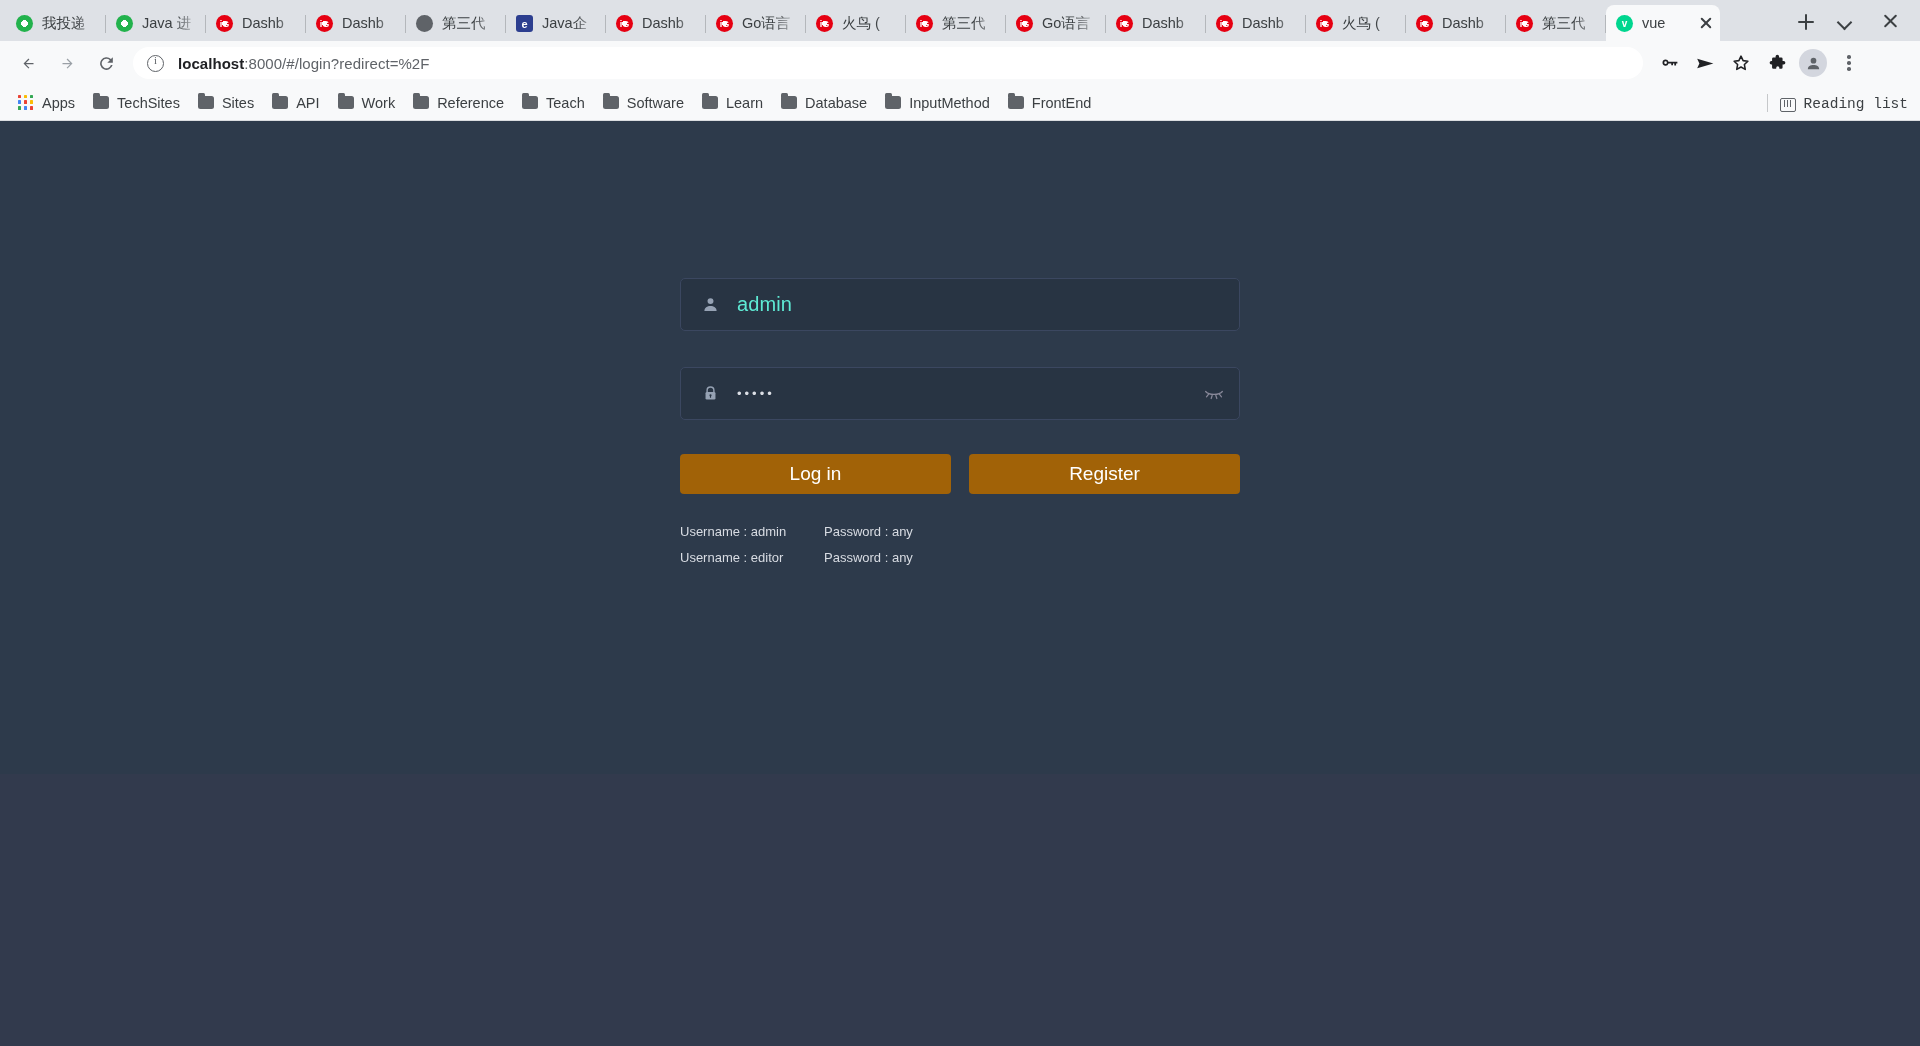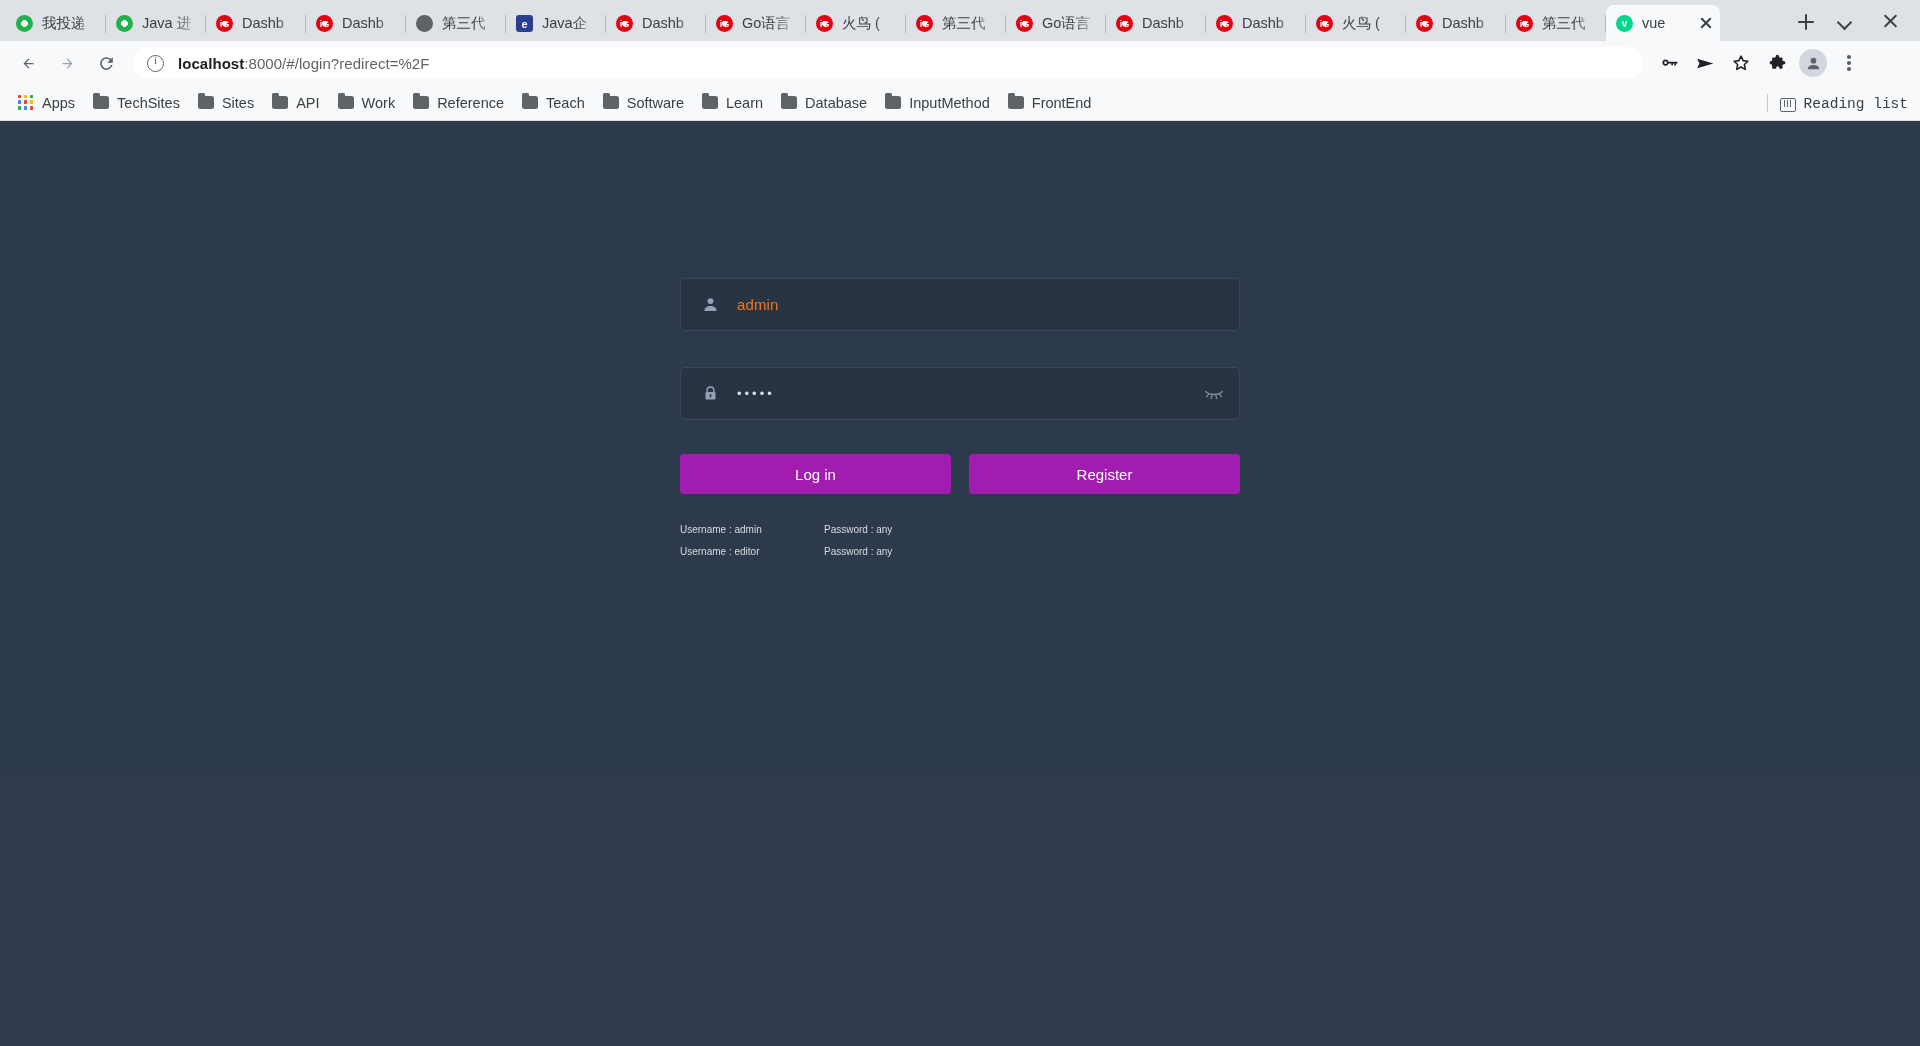--- a/index.html
+++ b/index.html
@@ -213,47 +213,47 @@
     background: #283443;
     border: 1px solid #3b4760;
     border-radius: 5px;
     display: flex; align-items: center;
     padding: 0 12px 0 18px;
     margin-bottom: 36px;
   }
   .field .f-icon { width: 22px; flex: 0 0 22px; display: flex; align-items: center; justify-content: center; margin-right: 16px; }
   .field .f-val {
     flex: 1 1 auto;
-    font-size: 15px;
-    color: #f97316;
+    font-size: 20px;
+    color: #5eead4;
     letter-spacing: 0.1px;
   }
   .field .f-val.pw {
     font-size: 13px;
     letter-spacing: 3px;
     color: #dcdfe6;
   }
   .eye-btn { width: 24px; flex: 0 0 24px; display: flex; align-items: center; justify-content: center; padding-right: 2px; }
 
   .btn-row { display: flex; gap: 18px; margin-top: -2px; }
   .btn {
     flex: 1 1 0;
     height: 40px;
-    background: #a21caf;
+    background: #a16207;
     border: none;
     border-radius: 4px;
     color: #ffffff;
-    font-size: 15px;
+    font-size: 19px;
     font-family: "Liberation Sans", sans-serif;
     display: flex; align-items: center; justify-content: center;
     cursor: pointer;
   }
 
   .tips { margin-top: 30px; }
-  .tip-row { display: flex; margin-bottom: 11px; font-size: 10px; color: #d8dce3; }
+  .tip-row { display: flex; margin-bottom: 11px; font-size: 13px; color: #d8dce3; }
   .tip-user { width: 144px; flex: 0 0 144px; }
   .tip-pass { flex: 0 0 auto; }
 </style>
 </head>
 <body>
 
 <div class="browser">
 
   <div class="tabstrip">
     <div class="tabs-scroll" id="tabs-container">

